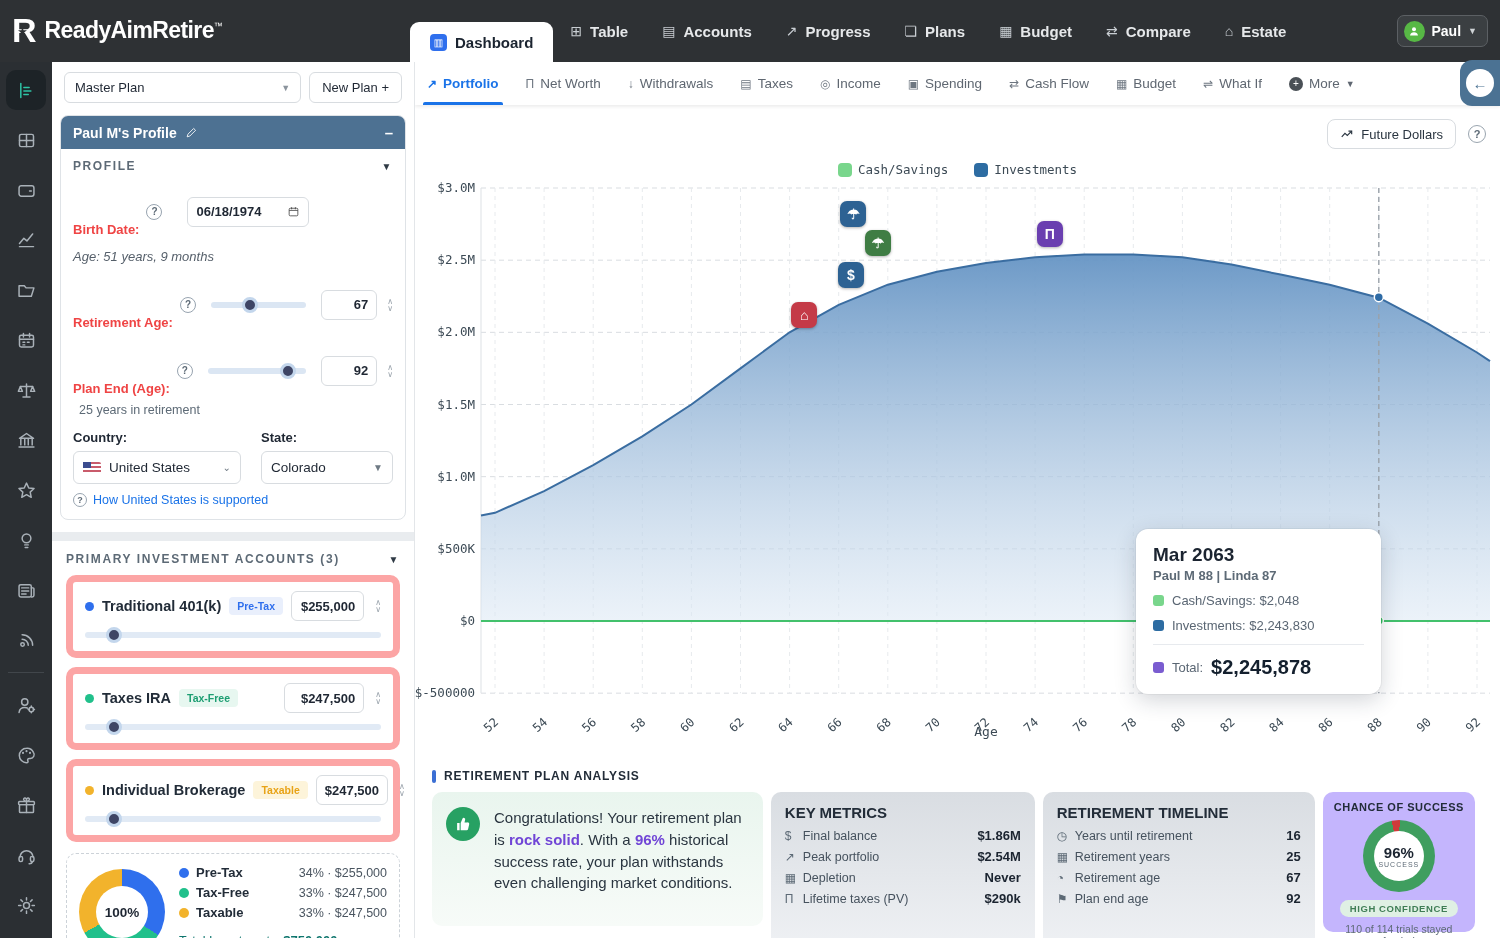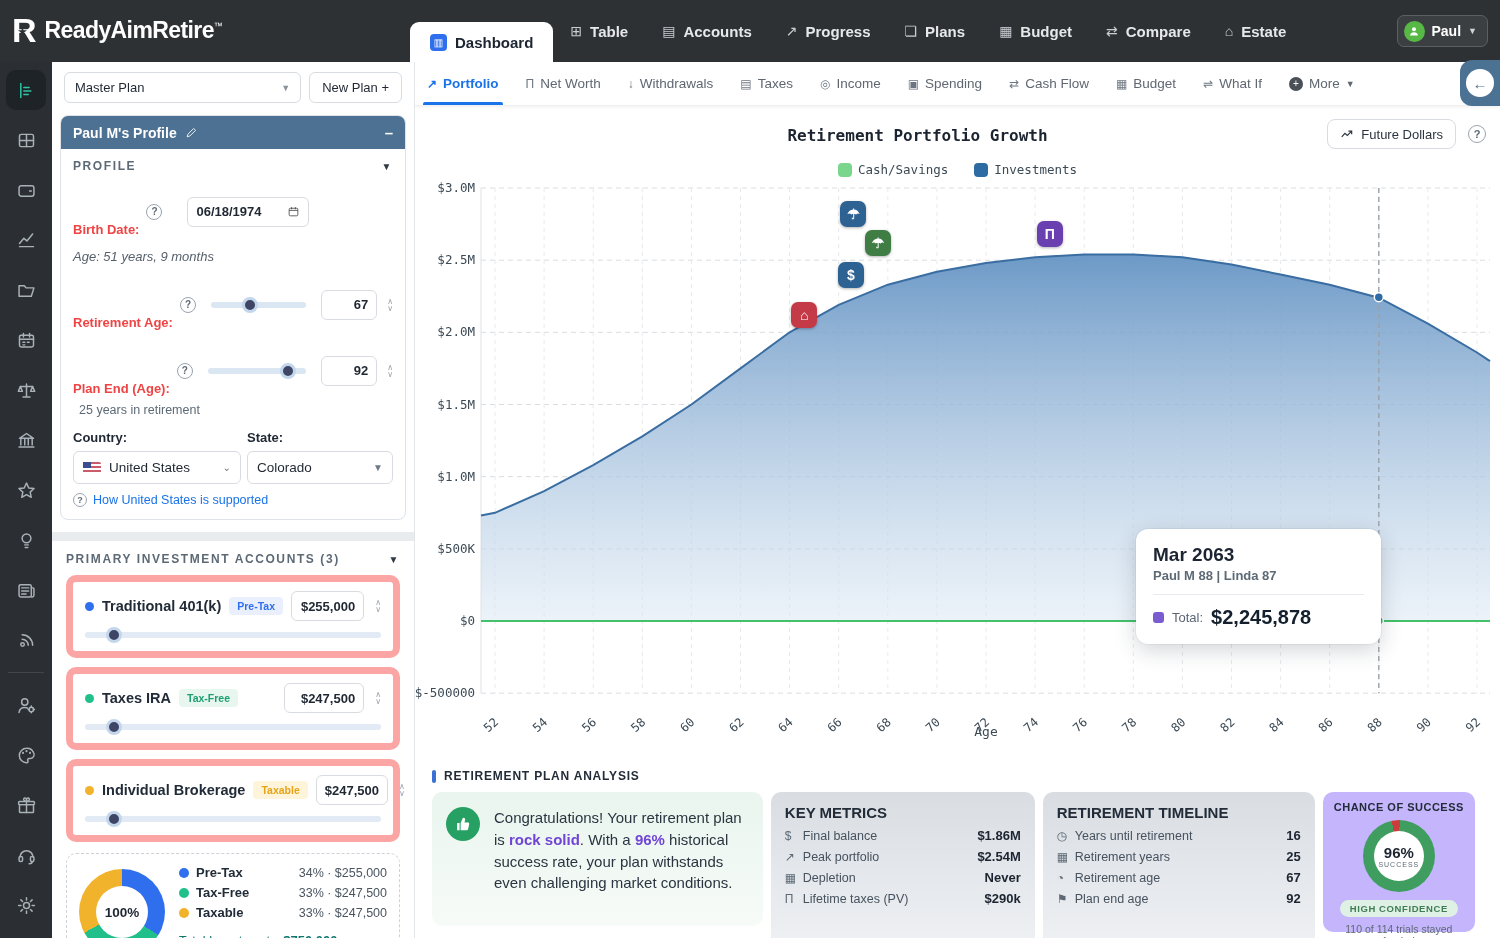--- a/index.html
+++ b/index.html
@@ -62,21 +62,21 @@
   .date-box svg { margin-left:auto; width:13px; height:13px; stroke:#444; fill:none; stroke-width:1.5; }
   .age-note { font-style:italic; color:#555f6a; font-size:13px; margin:12px 0 0; }
   .slider-row { margin-top:15px; display:flex; align-items:center; gap:7px; }
   .track { flex:1; height:6px; background:#dbe6f3; border-radius:3px; position:relative; margin:0 8px; cursor:pointer; }
   .knob { position:absolute; top:-5px; width:16px; height:16px; border-radius:50%; background:#3e4565;
           border:3px solid #c3d6ec; }
   .numbox { width:56px; height:30px; border:1px solid #d8dce0; border-radius:6px; display:flex; align-items:center;
             justify-content:flex-end; padding:0 8px; font-weight:700; font-size:13px; cursor:text; }
   .spin { display:flex; flex-direction:column; font-size:8px; color:#9aa3ac; line-height:7px; margin-left:3px; cursor:pointer; }
   .ret-note { font-size:12.5px; color:#5d6a76; margin:7px 0 0 6px; }
-  .loc-row { margin-top:13px; display:flex; gap:6px;align-items:center; }
+  .loc-row { margin-top:13px; display:flex; gap:20px;align-items:center; }
   .loc-col1 { width:168px; } .loc-col2 { flex:1; }
   .loc-label { font-weight:700; font-size:13px; margin-bottom:6px; }
   .sel-box { height:33px; border:1px solid #d8dce0; border-radius:6px; display:flex; align-items:center; gap:8px;
              padding:0 9px; font-size:13.5px; cursor:pointer; }
   .sel-box .caret { margin-left:auto; color:#6f7a84; font-size:10px; }
   .flag { width:18px; height:12px; border-radius:2px; flex:none;
           background:linear-gradient(180deg,#c95b6b 0 2px,#fff 2px 4px,#c95b6b 4px 6px,#fff 6px 8px,#c95b6b 8px 10px,#fff 10px 12px); position:relative; }
   .flag::before { content:""; position:absolute; left:0; top:0; width:8px; height:6px; background:#3c4d8f; }
   .support-link { margin-top:9px; display:flex; align-items:center; gap:6px; color:#1a73e8; font-size:12.5px;
                   font-weight:500; cursor:pointer; }
@@ -571,21 +571,20 @@
         <span class="plus-ico">+</span>
         <span>More</span>
         <span class="mcaret">▼</span>
       </div>
     </div>
   <div class="collapse-tab">
     <span class="collapse-circle">←</span>
   </div>
 
   <div class="main">
-    <div class="chart-title">Retirement Portfolio Growth</div>
     <button class="future-btn">
       <svg width="14" height="14" viewBox="0 0 24 24">
           <path d="M3 17l5.5-6 4 3.5L20 7" stroke="#2a3540" stroke-width="2" fill="none"></path>
           <path d="M14.5 7H20v5.5" stroke="#2a3540" stroke-width="2" fill="none"></path>
         </svg>
       <span>Future Dollars</span>
     </button>
     <div class="help-circle">?</div>
     <div class="legend" id="chart-legend">
         <span class="leg-item">
@@ -675,20 +674,30 @@
         <div class="marker" style="background: rgb(196, 58, 71); left: 376.33px; top: 197.02px;">⌂</div>
         <div class="marker" style="background: rgb(45, 98, 147); left: 422.975px; top: 156.608px;">$</div>
         <div class="marker" style="background: rgb(45, 98, 147); left: 425.43px; top: 95.9894px;">☂</div>
         <div class="marker" style="background: rgb(63, 125, 68); left: 449.98px; top: 124.855px;">☂</div>
         <div class="marker" style="background: rgb(106, 63, 176); left: 621.83px; top: 116.196px;">Π</div>
       </div>
 
     <div class="tooltip">
       <div class="tt-title">Mar 2063</div>
       <div class="tt-sub">Paul M 88 | Linda 87</div>
+      <div id="tt-rows">
+          <div class="tt-row">
+            <span class="tt-sq" style="background: rgb(121, 214, 140);"></span>
+            <span>Cash/Savings: $2,048</span>
+          </div>
+          <div class="tt-row">
+            <span class="tt-sq" style="background: rgb(45, 108, 162);"></span>
+            <span>Investments: $2,243,830</span>
+          </div>
+        </div>
       <div class="tt-div"></div>
       <div class="tt-total">
         <span class="tt-sq" id="tt-total-sq" style="background: rgb(122, 92, 208);"></span>
         <span class="lbl">Total:</span>
         <span class="val">$2,245,878</span>
       </div>
     </div>
 
     <div class="analysis">
       <div class="an-head">

